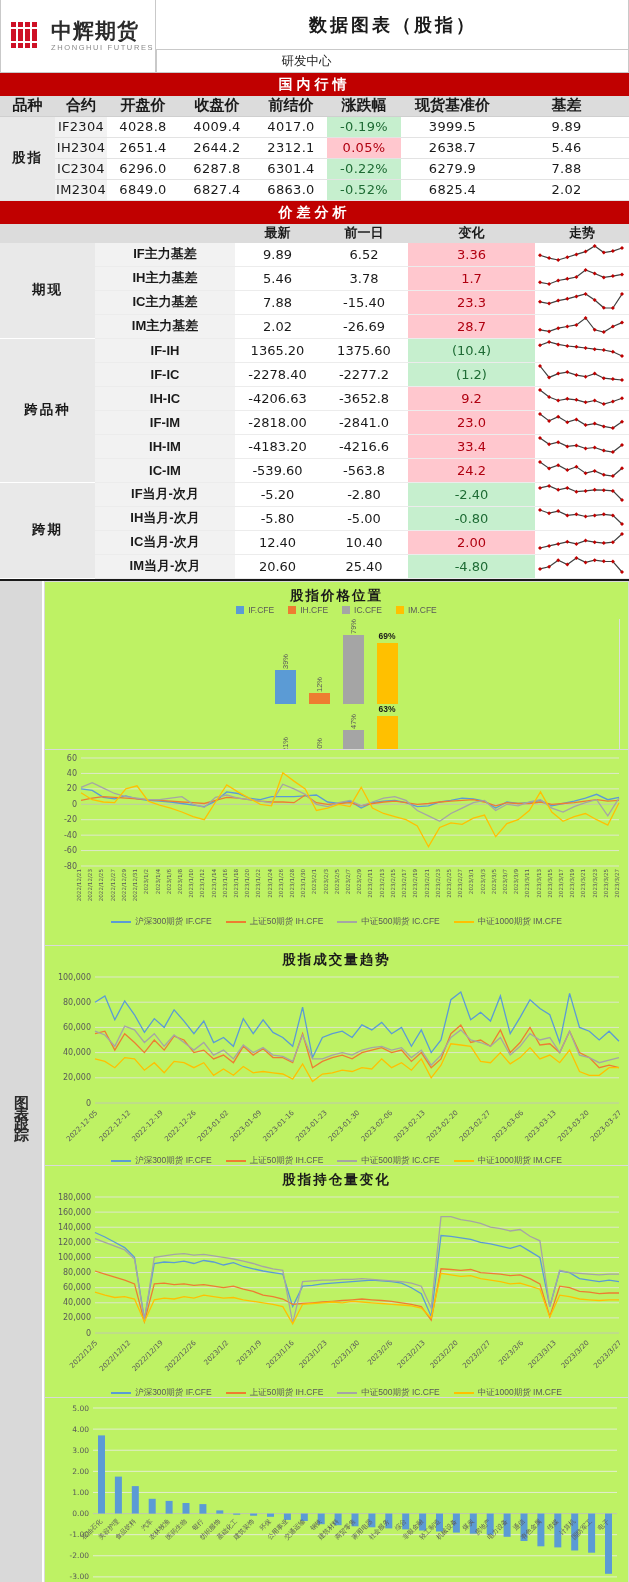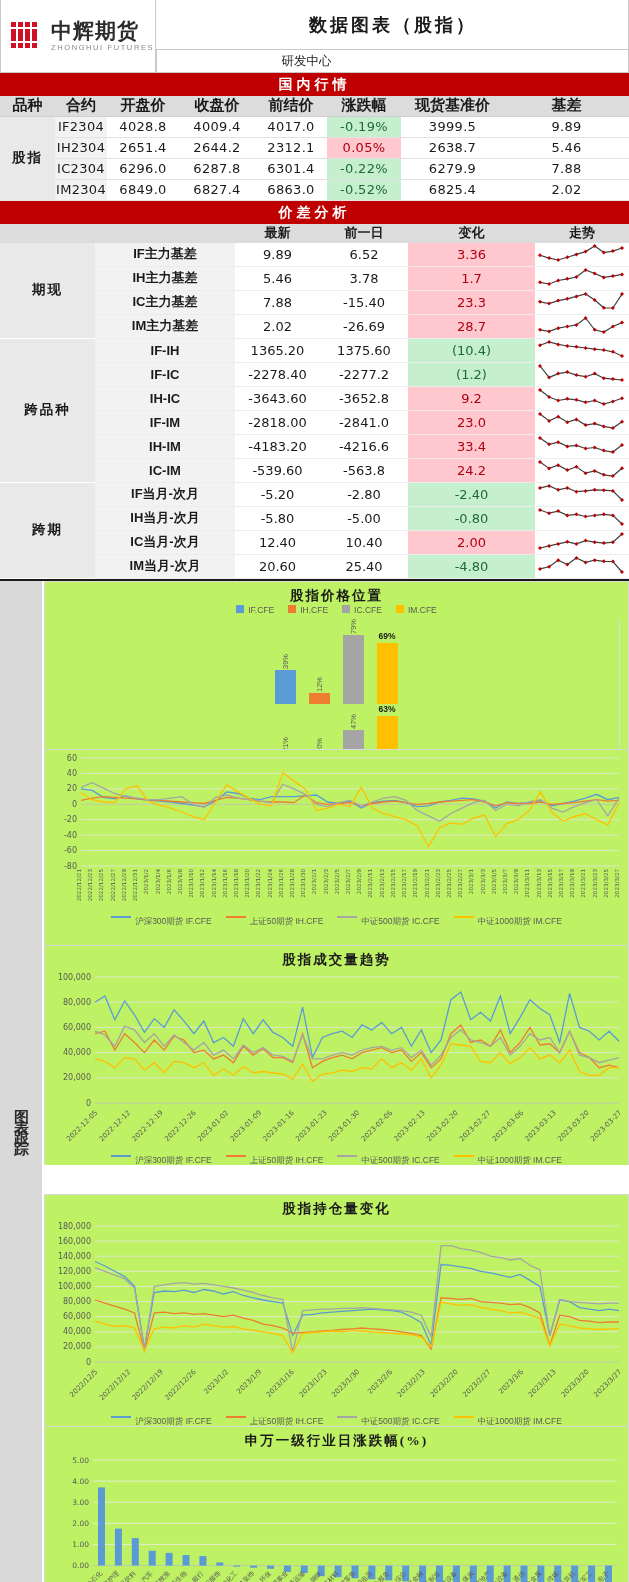--- a/index.html
+++ b/index.html
@@ -42,21 +42,21 @@
   .charts { display:flex; width:629px; border-top:2px solid #1a1a1a; }
   .side { width:42px; background:#D9D9D9; display:flex; align-items:center; justify-content:center; }
   .side-label { writing-mode:vertical-rl; font-family:"Liberation Serif","DejaVu Serif",serif;
     font-size:15px; font-weight:bold; color:#2b2b2b; letter-spacing:10px; }
   .chart-col { flex:1; display:flex; flex-direction:column; background:#fff; padding-left:2px; }
   .chart-box { border:1px solid #D9D9D9; border-bottom:none; background:#bef264; position:relative; }
   .chart-box:last-child { border-bottom:1px solid #D9D9D9; }
   .c-title { text-align:center; font-family:"Liberation Serif","DejaVu Serif",serif;
     font-weight:bold; font-size:13.5px; letter-spacing:2px; padding-top:5px; }
   .legend { display:flex; justify-content:center; gap:14px; align-items:center; }
-  .legend .item { display:flex; gap:4px; }
+  .legend .item { display:flex; align-items:center; gap:4px; }
   .legend .sw { width:8px; height:8px; display:inline-block; }
   .legend .ln { width:20px; height:2px; display:inline-block; }
   .legend span.lbl { font-size:8.5px; color:#595959; }
 
   
   .panels { display:flex; margin:4px 8px 0 8px; border-bottom:1px solid #0ea5e9;flex-direction:column; }
   .panel { flex:1; display:flex; align-items:flex-end; justify-content:center; gap:13px; height:104px; border-right:1px solid #dcdcdc; }
   .panel:last-child { border-right:none; }
   .barwrap { display:flex; flex-direction:column; align-items:center; justify-content:flex-end; }
   .bar { width:21px; }
@@ -296,21 +296,21 @@
               <rect x="-1.4" y="-1.4" width="2.8" height="2.8" fill="#C00000" transform="translate(39.4,12.1) rotate(45)"></rect>
               <rect x="-1.4" y="-1.4" width="2.8" height="2.8" fill="#C00000" transform="translate(48.6,13.7) rotate(45)"></rect>
               <rect x="-1.4" y="-1.4" width="2.8" height="2.8" fill="#C00000" transform="translate(57.7,10.6) rotate(45)"></rect>
               <rect x="-1.4" y="-1.4" width="2.8" height="2.8" fill="#C00000" transform="translate(66.8,15.2) rotate(45)"></rect>
               <rect x="-1.4" y="-1.4" width="2.8" height="2.8" fill="#C00000" transform="translate(75.9,16.1) rotate(45)"></rect>
               <rect x="-1.4" y="-1.4" width="2.8" height="2.8" fill="#C00000" transform="translate(85.0,17.0) rotate(45)"></rect>
             </svg></td>
         </tr>
         <tr>
           <td class="c-name">IH-IC</td>
-          <td class="num">-3643.60</td>
+          <td class="num">-4206.63</td>
           <td class="num">-3652.8</td>
           <td class="num chg-up">9.2</td>
           <td class="c-spark"><svg width="90" height="20">
               <polyline points="3.0,3.0 12.1,10.0 21.2,13.5 30.3,11.8 39.4,12.8 48.6,15.3 57.7,13.5 66.8,17.0 75.9,14.5 85.0,11.3" fill="none" stroke="#404040" stroke-width="1.2"></polyline>
               <rect x="-1.4" y="-1.4" width="2.8" height="2.8" fill="#C00000" transform="translate(3.0,3.0) rotate(45)"></rect>
               <rect x="-1.4" y="-1.4" width="2.8" height="2.8" fill="#C00000" transform="translate(12.1,10.0) rotate(45)"></rect>
               <rect x="-1.4" y="-1.4" width="2.8" height="2.8" fill="#C00000" transform="translate(21.2,13.5) rotate(45)"></rect>
               <rect x="-1.4" y="-1.4" width="2.8" height="2.8" fill="#C00000" transform="translate(30.3,11.8) rotate(45)"></rect>
               <rect x="-1.4" y="-1.4" width="2.8" height="2.8" fill="#C00000" transform="translate(39.4,12.8) rotate(45)"></rect>
               <rect x="-1.4" y="-1.4" width="2.8" height="2.8" fill="#C00000" transform="translate(48.6,15.3) rotate(45)"></rect>
@@ -684,21 +684,21 @@
             <div class="item">
               <span class="ln" style="background: rgb(165, 165, 165);"></span>
               <span class="lbl">中证500期货 IC.CFE</span>
             </div>
             <div class="item">
               <span class="ln" style="background: rgb(255, 192, 0);"></span>
               <span class="lbl">中证1000期货 IM.CFE</span>
             </div>
           </div>
         </div>
-        <div class="chart-box" style="height: 232px; margin-top: 29px;">
+        <div class="chart-box" style="height: 232px;">
           <div class="c-title">股指持仓量变化</div>
           <svg width="583" height="196" style="display: block; margin: 0px auto;">
             <line x1="50" y1="8" x2="574" y2="8" stroke="#E4E4E4" stroke-width="0.8"></line>
             <text x="46" y="10.5" font-size="8" fill="#595959" text-anchor="end">180,000</text>
             <line x1="50" y1="23.11111111111111" x2="574" y2="23.11111111111111" stroke="#E4E4E4" stroke-width="0.8"></line>
             <text x="46" y="25.61111111111111" font-size="8" fill="#595959" text-anchor="end">160,000</text>
             <line x1="50" y1="38.22222222222222" x2="574" y2="38.22222222222222" stroke="#E4E4E4" stroke-width="0.8"></line>
             <text x="46" y="40.72222222222222" font-size="8" fill="#595959" text-anchor="end">140,000</text>
             <line x1="50" y1="53.333333333333336" x2="574" y2="53.333333333333336" stroke="#E4E4E4" stroke-width="0.8"></line>
             <text x="46" y="55.833333333333336" font-size="8" fill="#595959" text-anchor="end">120,000</text>
@@ -749,21 +749,20 @@
               <span class="ln" style="background: rgb(165, 165, 165);"></span>
               <span class="lbl">中证500期货 IC.CFE</span>
             </div>
             <div class="item">
               <span class="ln" style="background: rgb(255, 192, 0);"></span>
               <span class="lbl">中证1000期货 IM.CFE</span>
             </div>
           </div>
         </div>
         <div class="chart-box" style="height: 230px;">
-          <div class="c-title">申万一级行业日涨跌幅(%)</div>
           <svg width="583" height="206" style="display: block; margin: 0px auto;">
             <line x1="48" y1="10" x2="572" y2="10" stroke="#ECECEC" stroke-width="0.8"></line>
             <text x="44" y="12.5" font-size="7.5" fill="#595959" text-anchor="end">5.00</text>
             <line x1="48" y1="31.11111111111111" x2="572" y2="31.11111111111111" stroke="#ECECEC" stroke-width="0.8"></line>
             <text x="44" y="33.611111111111114" font-size="7.5" fill="#595959" text-anchor="end">4.00</text>
             <line x1="48" y1="52.22222222222222" x2="572" y2="52.22222222222222" stroke="#ECECEC" stroke-width="0.8"></line>
             <text x="44" y="54.72222222222222" font-size="7.5" fill="#595959" text-anchor="end">3.00</text>
             <line x1="48" y1="73.33333333333334" x2="572" y2="73.33333333333334" stroke="#ECECEC" stroke-width="0.8"></line>
             <text x="44" y="75.83333333333334" font-size="7.5" fill="#595959" text-anchor="end">2.00</text>
             <line x1="48" y1="94.44444444444444" x2="572" y2="94.44444444444444" stroke="#ECECEC" stroke-width="0.8"></line>

